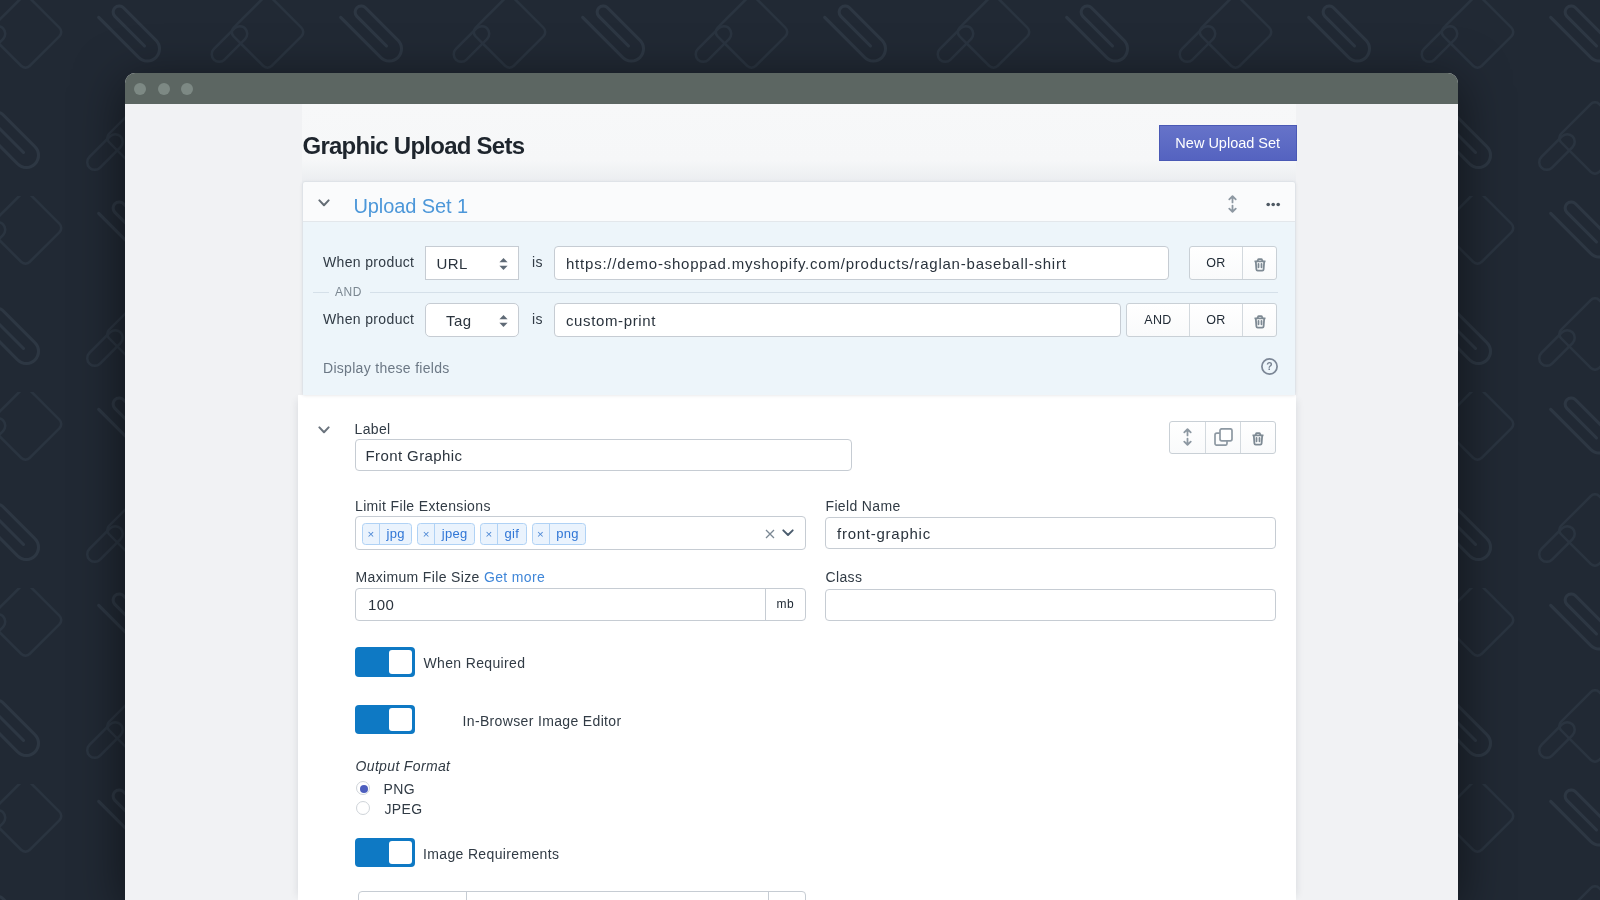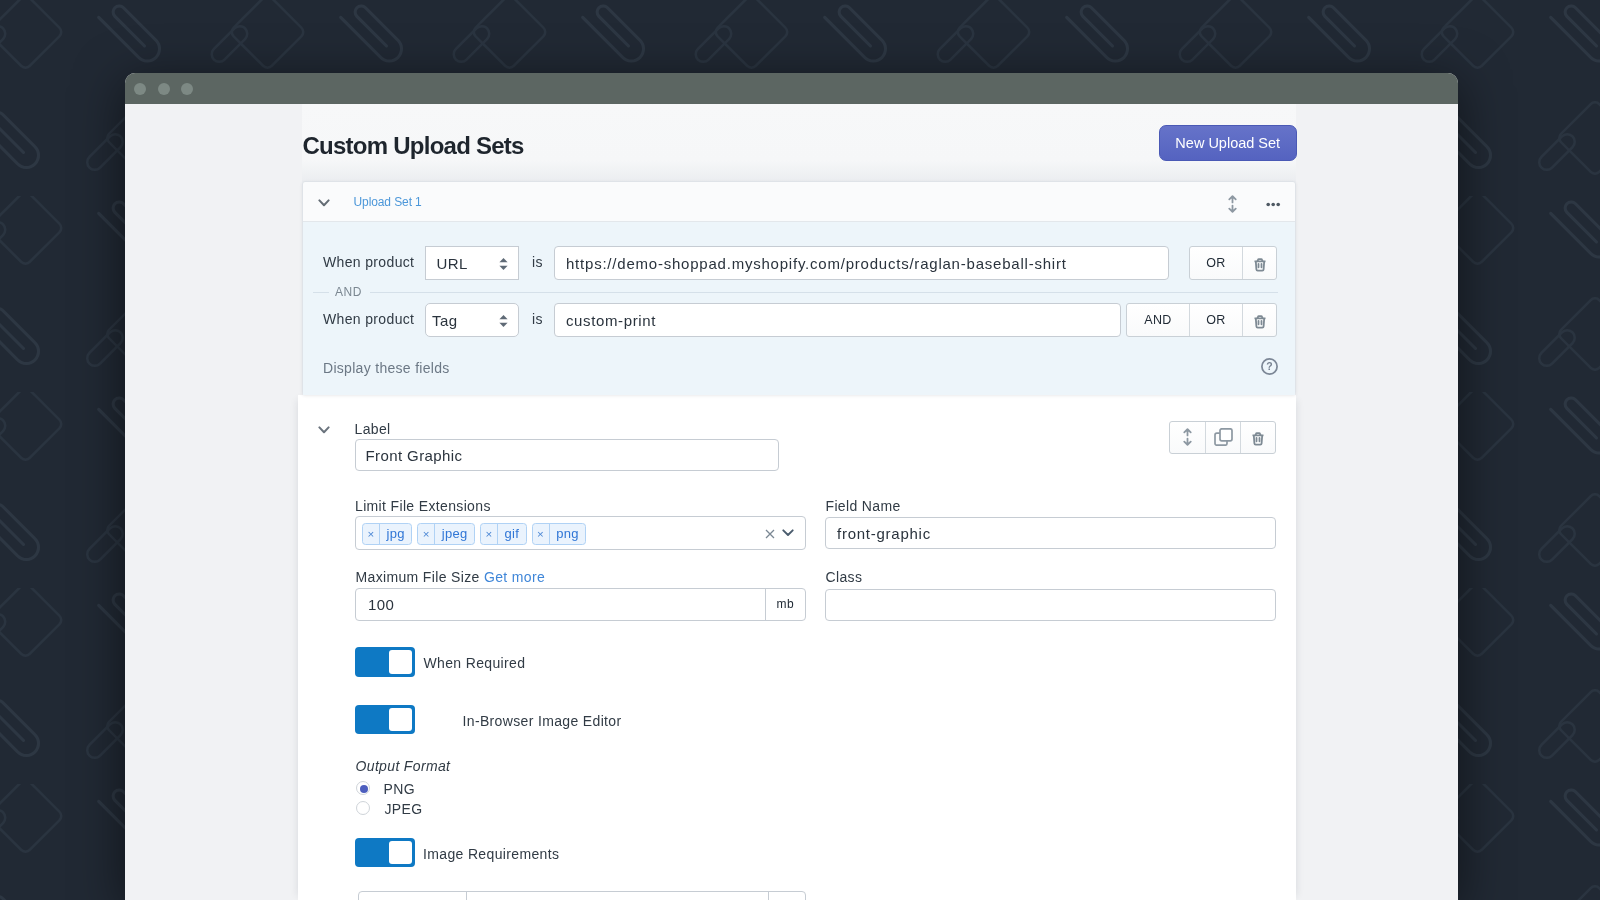--- a/index.html
+++ b/index.html
@@ -13,21 +13,21 @@
     box-shadow:0 10px 50px rgba(0,0,0,0.55);
   }
   #titlebar { position:absolute; left:0; top:0; width:100%; height:31px; background:#5c6662; }
   .dot { position:absolute; top:10.5px; width:12px; height:12px; border-radius:50%; background:#7d8984; }
   
   #hdrstrip { position:absolute; left:177.5px; top:31px; width:993.5px; height:78px;
     background:linear-gradient(180deg,#f7f8f9 0%,#f6f7f8 72%,#ebedf0 100%); }
   #bigcard { position:absolute; left:173px; top:322px; width:998px; height:506px; background:#ffffff; box-shadow:-5px 0 8px -5px rgba(30,40,55,0.12), 5px 0 8px -5px rgba(30,40,55,0.12); }
   h1 { position:absolute; left:178px; top:59px; font-size:24px; font-weight:700; color:#1e252d; letter-spacing:-0.75px; }
   #newbtn { position:absolute; left:1034.5px; top:52.5px; width:137.5px; height:35.5px;
-    background:linear-gradient(180deg,#6673c9,#5563c0); border:1px solid #4a59b5; border-radius:7px;
+    background:linear-gradient(180deg,#6673c9,#5563c0); border:1px solid #4a59b5; border-radius:0;
     color:#ffffff; font-size:14.5px; display:flex; align-items:center; justify-content:center; }
   
   #card1 { position:absolute; left:177.5px; top:108.5px; width:993.5px; height:214px;
     background:#fafbfc; border:1px solid #dfe3e8; border-radius:3px;
     box-shadow:0 1px 3px rgba(63,63,68,0.1); }
   #card1hdr { position:absolute; left:0; top:0; width:100%; height:40px; border-bottom:1px solid #e3e7eb; }
   #bluesec { position:absolute; left:0; top:40px; width:100%; height:172.5px; background:#edf5fa; }
   .polinput { position:absolute; background:#ffffff; border:1px solid #c6ccd3; border-radius:4px;
     font-size:15px; letter-spacing:0.4px; color:#2a333d; display:flex; align-items:center; }
   .polbtn { background:linear-gradient(180deg,#ffffff,#f9fafb); border:1px solid #c9d0d6; border-radius:3px; }
@@ -62,29 +62,29 @@
 </svg>
 
 <div id="win">
   <div id="bigcard"></div>
   <div id="hdrstrip"></div>
   <div id="titlebar">
     <div class="dot" style="left:9.5px"></div>
     <div class="dot" style="left:33px"></div>
     <div class="dot" style="left:56.5px"></div>
   </div>
-  <h1>Custom Upload Sets</h1>
+  <h1>Graphic Upload Sets</h1>
   <div id="newbtn">New Upload Set</div>
 
   <div id="card1">
     <div id="card1hdr">
       <svg class="icon" style="position:absolute;left:15.2px;top:16.8px" width="12" height="8" viewBox="0 0 12 8">
         <path d="M1.4 1.4 L6 6.2 L10.6 1.4" fill="none" stroke="#636c74" stroke-width="2" stroke-linecap="round" stroke-linejoin="round"></path>
       </svg>
-      <div style="position:absolute;left:50.5px;top:12.5px;font-size:12px;letter-spacing:-0.1px;color:#4c97d9;">Upload Set 1</div>
+      <div style="position:absolute;left:50.5px;top:12.5px;font-size:20px;letter-spacing:-0.1px;color:#4c97d9;">Upload Set 1</div>
 
       <svg class="icon" style="position:absolute;left:922.5px;top:12.5px" width="13" height="18" viewBox="0 0 13 18">
         <path d="M6.5 1.5 V7.4 M3.3 4.3 L6.5 1.1 L9.7 4.3" fill="none" stroke="#8d98a2" stroke-width="1.8" stroke-linejoin="round" stroke-linecap="round"></path>
         <path d="M6.5 10.6 V16.5 M3.3 13.7 L6.5 16.9 L9.7 13.7" fill="none" stroke="#8d98a2" stroke-width="1.8" stroke-linejoin="round" stroke-linecap="round"></path>
       </svg>
       <svg class="icon" style="position:absolute;left:963px;top:20.3px" width="15" height="5" viewBox="0 0 15 5">
         <circle cx="2.2" cy="2.5" r="1.8" fill="#4e5963"></circle>
           <circle cx="7.2" cy="2.5" r="1.8" fill="#4e5963"></circle>
           <circle cx="12.2" cy="2.5" r="1.8" fill="#4e5963"></circle>
       </svg>
@@ -113,21 +113,21 @@
           </svg>
         </div>
       </div>
 
       <div style="position:absolute;left:10px;top:69.5px;width:16px;height:1px;background:#d5e0e9;"></div>
       <div style="position:absolute;left:32px;top:63px;font-size:12px;color:#7b8791;letter-spacing:0.5px;">AND</div>
       <div style="position:absolute;left:66.5px;top:69.5px;width:908px;height:1px;background:#d5e0e9;"></div>
 
       <div class="lbl" style="left:20px;top:88.5px;">When product</div>
       <div class="polinput" style="left:122px;top:81px;width:94px;height:34px;border-radius:5px;">
-        <span style="margin-left:6px;">Tag</span>
+        <span style="margin-left:20px;">Tag</span>
         <svg class="icon" style="position:absolute;right:9px;top:10px" width="11" height="14" viewBox="0 0 11 14">
           <path d="M1.4 5.2 L5.5 0.9 L9.6 5.2 Z" fill="#5f6a76"></path>
           <path d="M1.4 8.8 L5.5 13.1 L9.6 8.8 Z" fill="#5f6a76"></path>
         </svg>
       </div>
       <div class="lbl" style="left:229px;top:88.5px;">is</div>
       <div class="polinput" style="left:250.5px;top:81px;width:567.5px;height:34px;">
         <span style="margin-left:11.5px;letter-spacing:0.62px;">custom-print</span>
       </div>
       <div class="polbtn" style="position:absolute;left:823px;top:81px;width:151px;height:34px;display:flex;">
@@ -147,21 +147,21 @@
         <circle cx="8.5" cy="8.5" r="7.6" fill="none" stroke="#7c8796" stroke-width="1.7"></circle>
         <text x="8.5" y="12.2" text-anchor="middle" font-size="10.5" font-weight="700" fill="#778291" font-family="Liberation Sans">?</text>
       </svg>
     </div>
   </div>
 
   <svg class="icon abs" style="left:193.2px;top:353.8px" width="12" height="8" viewBox="0 0 12 8">
     <path d="M1.4 1.4 L6 6.2 L10.6 1.4" fill="none" stroke="#6a737d" stroke-width="2" stroke-linecap="round" stroke-linejoin="round"></path>
   </svg>
   <div class="lbl" style="left:230px;top:348.5px;">Label</div>
-  <div class="polinput" style="left:230.5px;top:366.5px;width:424px;height:32px;">
+  <div class="polinput" style="left:230.5px;top:366.5px;width:497px;height:32px;">
     <span style="margin-left:9.5px;">Front Graphic</span>
   </div>
 
   <div class="polbtn abs" style="left:1044.5px;top:348.5px;width:107px;height:32.5px;display:flex;">
     <div style="width:35.7px;border-right:1px solid #d3d9de;display:flex;align-items:center;justify-content:center;">
       <svg class="icon" width="13" height="18" viewBox="0 0 13 18">
         <path d="M6.5 1.5 V7.4 M3.3 4.3 L6.5 1.1 L9.7 4.3" fill="none" stroke="#8d98a2" stroke-width="1.8" stroke-linejoin="round" stroke-linecap="round"></path>
         <path d="M6.5 10.6 V16.5 M3.3 13.7 L6.5 16.9 L9.7 13.7" fill="none" stroke="#8d98a2" stroke-width="1.8" stroke-linejoin="round" stroke-linecap="round"></path>
       </svg>
     </div>

